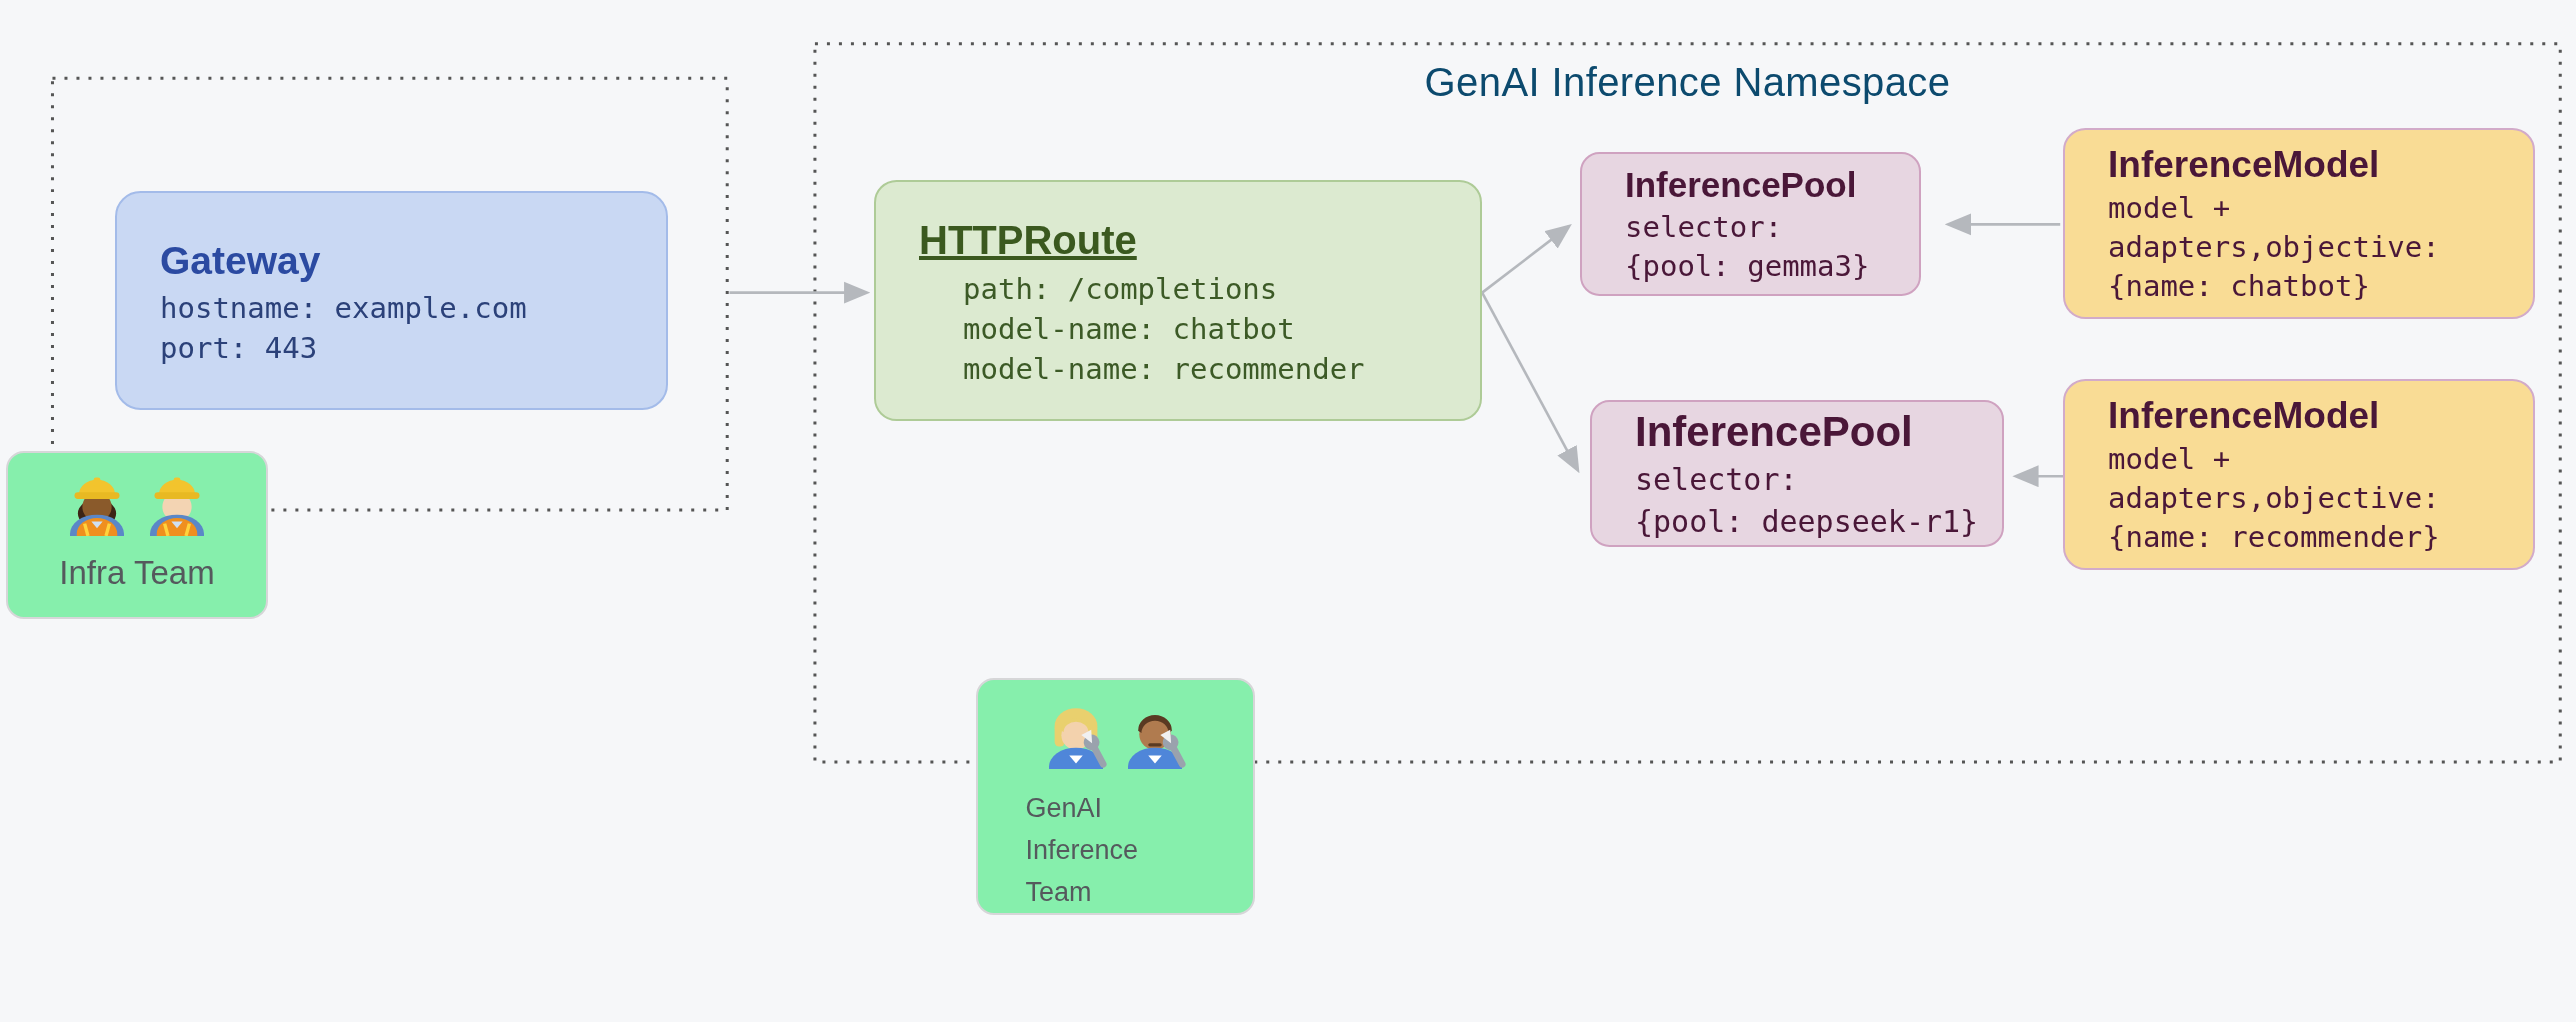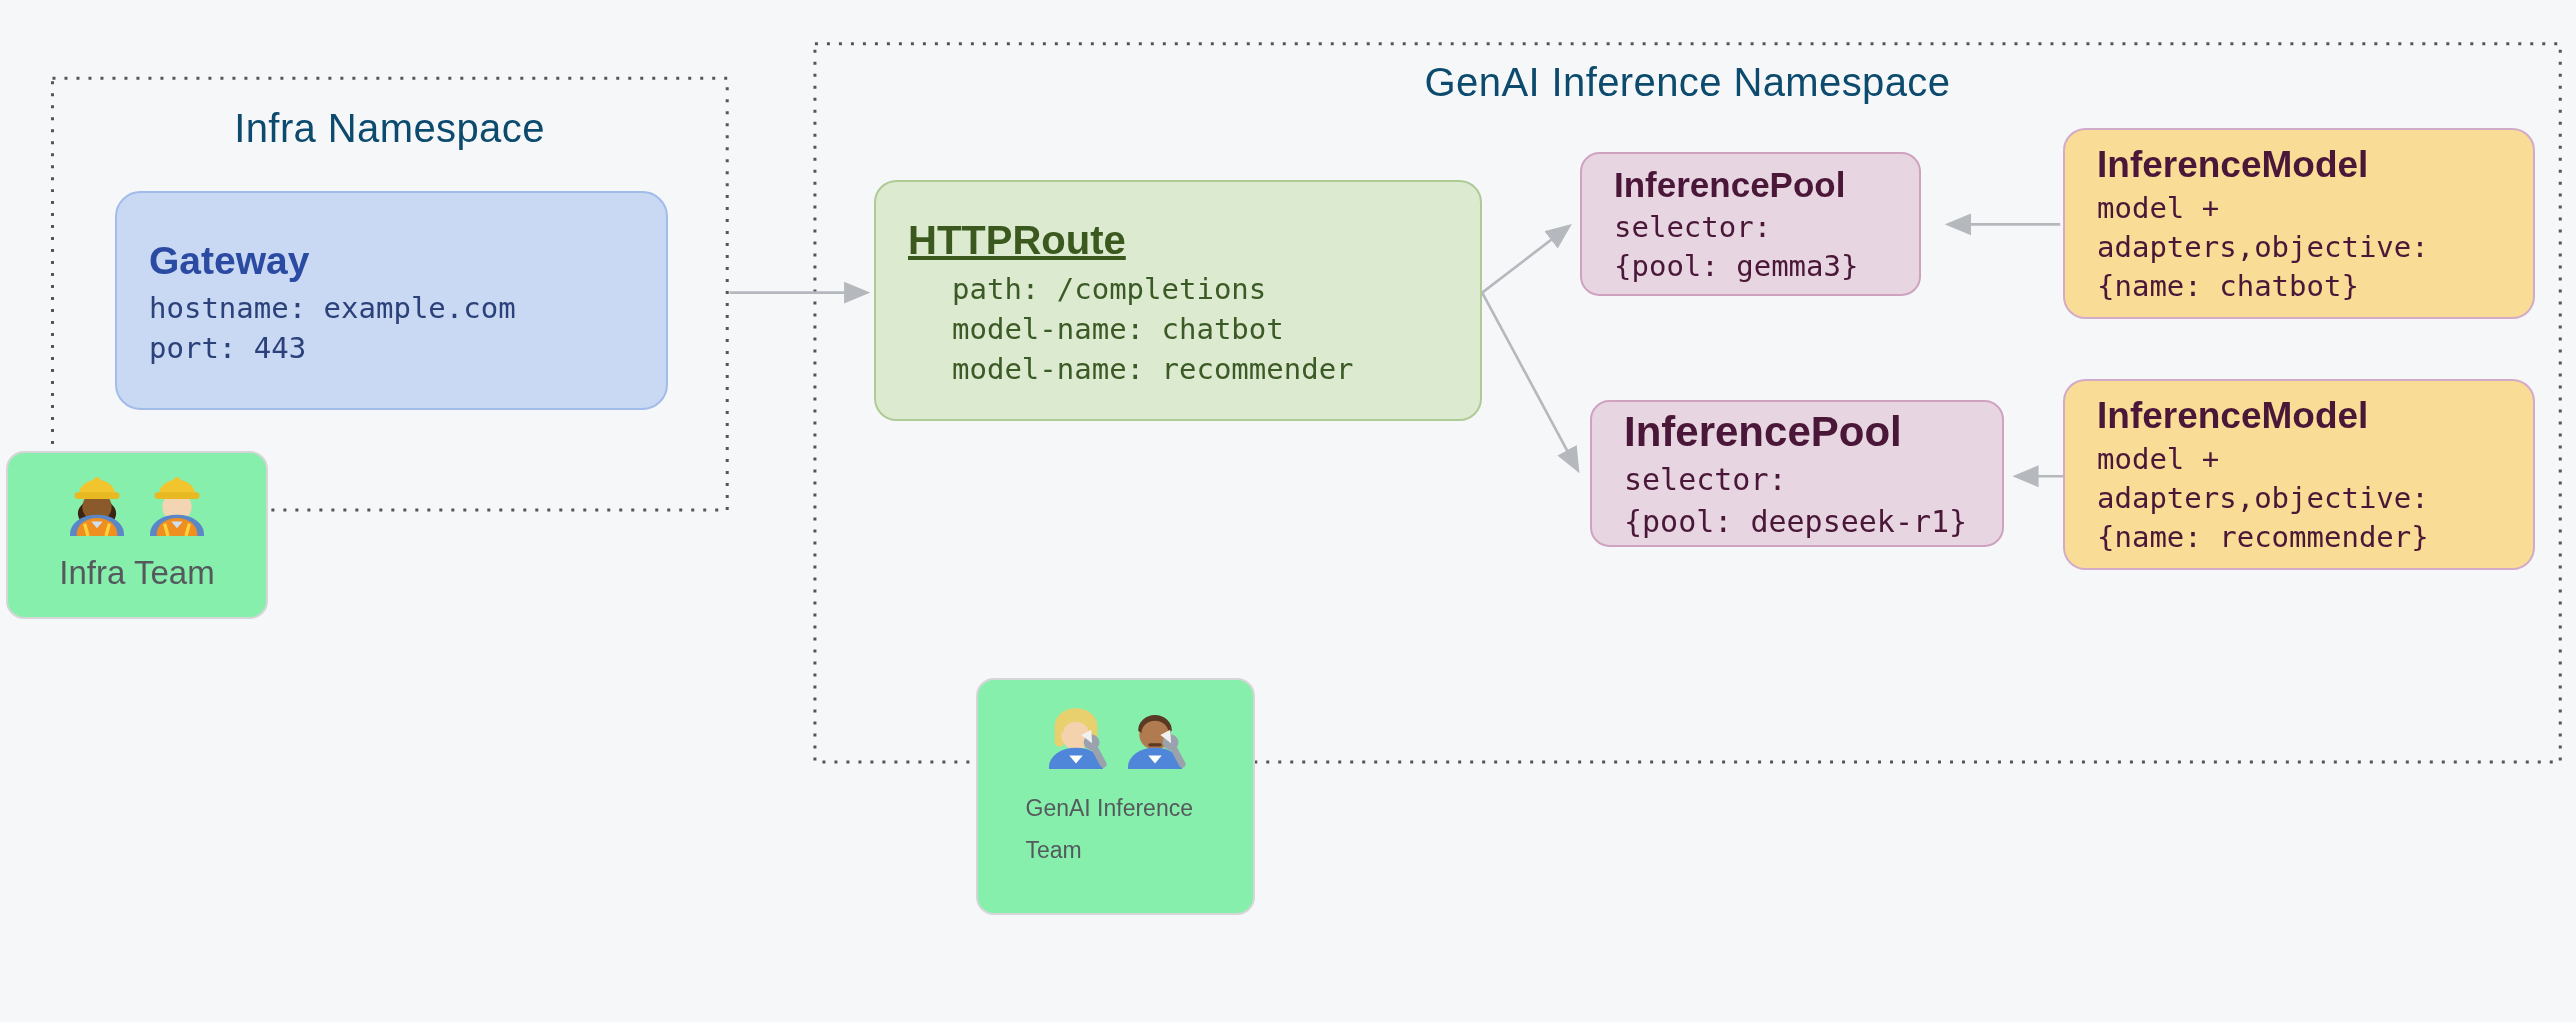--- a/index.html
+++ b/index.html
@@ -19,21 +19,21 @@
     color: #0c4a6e; font-size: 40px; line-height: 45px;
     text-align: center; letter-spacing: 0.4px;
   }
 
   
   .node {
     position: absolute; z-index: 2;
     box-sizing: border-box;
     border-radius: 22.5px;
     display: flex; flex-direction: column; justify-content: center;
-    padding-left: 32px; padding-right: 7.5px;
+    padding-left: 43px; padding-right: 7.5px;
   }
   .node-title { font-weight: bold; }
   .node-line  { font-family: "DejaVu Sans Mono", monospace; font-size: 29px; line-height: 40px; white-space: pre; }
 
   .gateway   { left: 115px; top: 191px; width: 553px; height: 219px;
                background: #c9d8f3; border: 2.2px solid #a3bbe9; border-radius: 25.5px; }
   .gateway .node-title { color: #2b4aa1; font-size: 39px; line-height: 54px; }
   .gateway .node-line  { color: #2b4179; }
 
   .httproute { left: 874px; top: 180px; width: 608px; height: 241px;
@@ -64,21 +64,21 @@
     box-sizing: border-box;
     background: #86efac; border: 2.2px solid #d6d6d8; border-radius: 18px;
     display: flex; flex-direction: column; align-items: center;
     color: #55595d; text-align: left; gap: 12px;
   }
   .team-infra { left: 6px; top: 451px; width: 262px; height: 168px; padding-top: 10.5px; }
   .team-genai { left: 976px; top: 678px; width: 279px; height: 237px; padding-top: 16.5px; }
   .team-icons { display: flex; gap: 7.5px; }
   .team-icons svg { width: 72px; height: 72px; display: block; }
   .team-label { font-size: 33px; line-height: 36px; margin-top: 7.5px; }
-  .team-genai .team-label { font-size: 23px; line-height: 42px; margin-top: 6px; width: 180px; }
+  .team-genai .team-label { font-size: 27px; line-height: 42px; margin-top: 6px; width: 180px; }
 </style>
 </head>
 <body>
 
 <div id="stage">
 
   <svg id="wires" width="2576" height="1023" viewBox="0 0 3436 1364">
     <defs>
       <marker id="arrow" viewBox="0 0 12 10" refX="10" refY="5" markerWidth="10" markerHeight="8.5" orient="auto-start-reverse">
         <path d="M0 0 L12 5 L0 10 z" fill="#b5b8bd"></path>
@@ -88,21 +88,20 @@
     <rect x="70" y="104" width="900" height="576" fill="none" stroke="#555555" stroke-width="4" stroke-dasharray="4 12"></rect>
     <rect x="1087" y="58" width="2328" height="958" fill="none" stroke="#555555" stroke-width="4" stroke-dasharray="4 12"></rect>
 
     <path d="M 973 390 L 1155 390" stroke="#b5b8bd" stroke-width="3.5" fill="none" marker-end="url(#arrow)"></path>
     <path d="M 1977 390 L 2092 302" stroke="#b5b8bd" stroke-width="3.5" fill="none" marker-end="url(#arrow)"></path>
     <path d="M 1977 390 L 2104 626" stroke="#b5b8bd" stroke-width="3.5" fill="none" marker-end="url(#arrow)"></path>
     <path d="M 2748 299 L 2600 299" stroke="#b5b8bd" stroke-width="3.5" fill="none" marker-end="url(#arrow)"></path>
     <path d="M 2752 635 L 2690 635" stroke="#b5b8bd" stroke-width="3.5" fill="none" marker-end="url(#arrow)"></path>
   </svg>
 
-  <div class="ns-title" style="left:52px; top:106px; width:675px;">Infra Namespace</div>
   <div class="ns-title" style="left:815px; top:60px; width:1745px;">GenAI Inference Namespace</div>
 
   <div class="node gateway">
     <div class="node-title">Gateway</div>
     <div class="node-line">hostname: example.com</div>
     <div class="node-line">port: 443</div>
   </div>
 
   <div class="node httproute">
     <div class="node-title">HTTPRoute</div>

